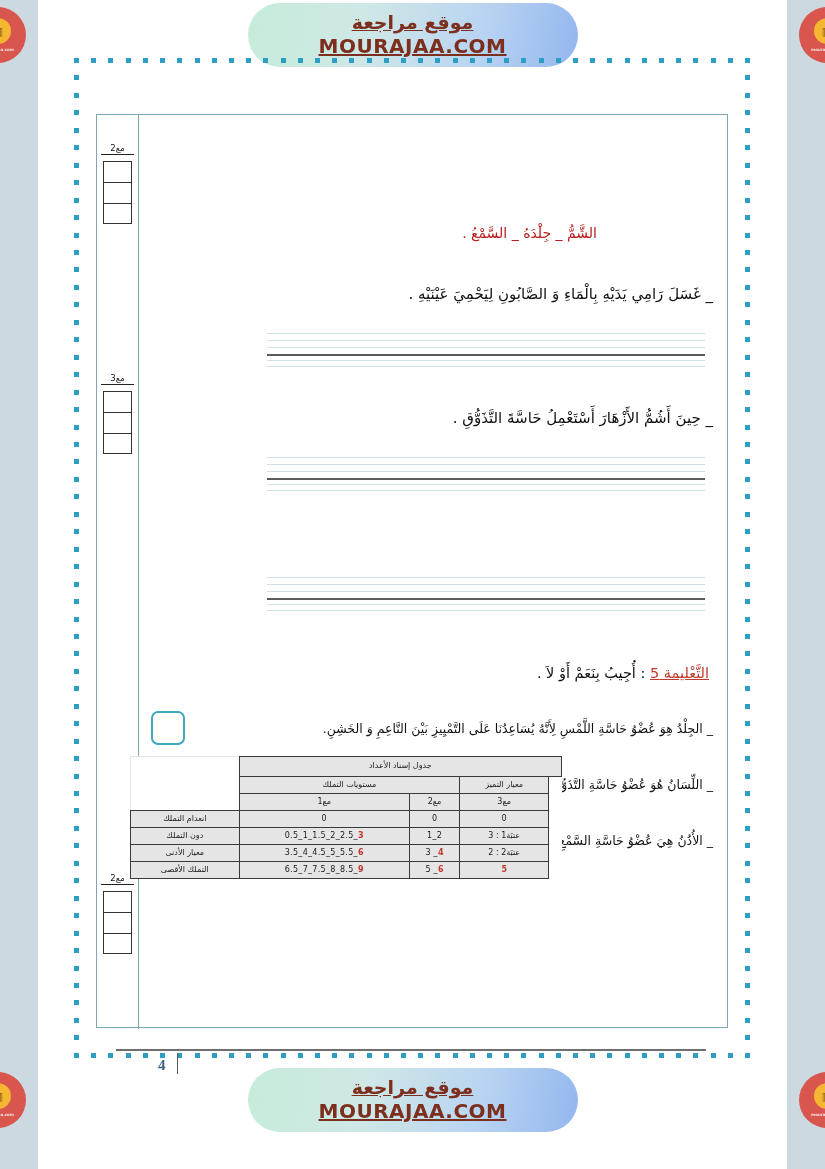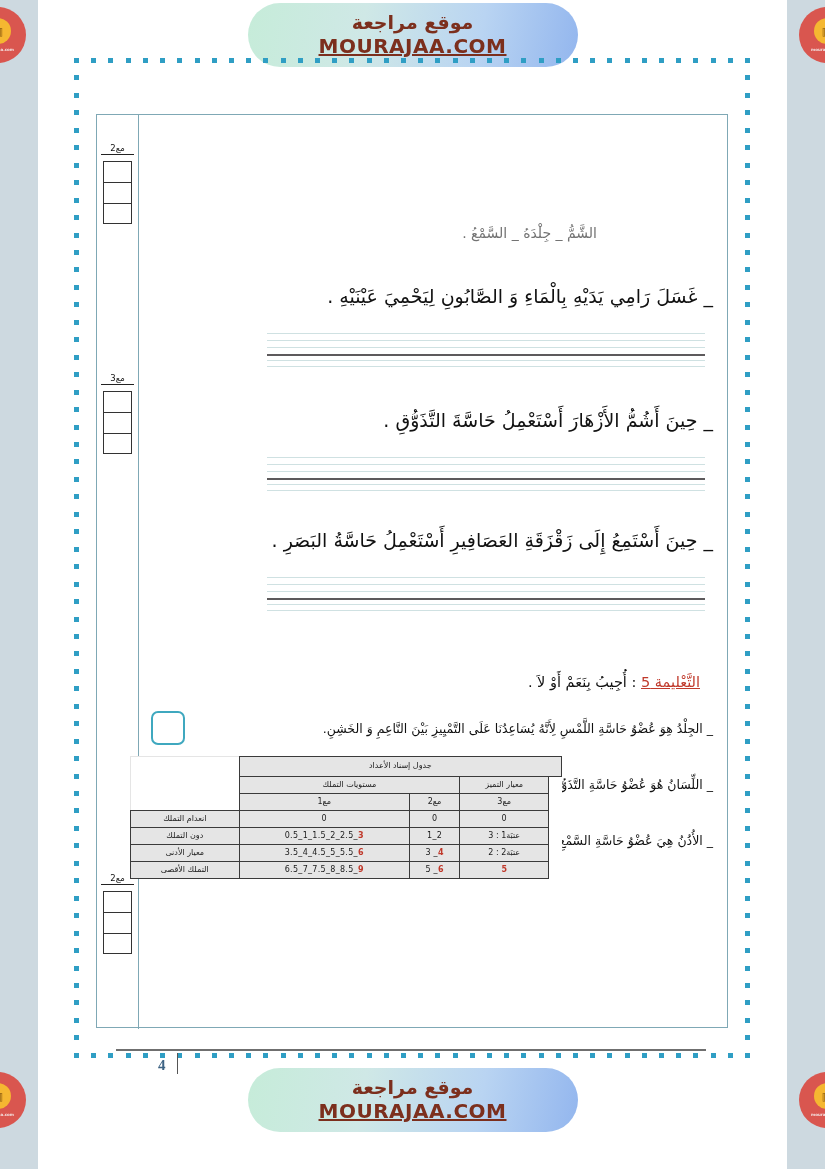--- a/index.html
+++ b/index.html
@@ -45,20 +45,21 @@
     display: flex;
     flex-direction: column;
     align-items: center;
     justify-content: center;
     gap: 1px;
   }
   .brand-ar {
     font-size: 19px;
     font-weight: bold;
     color: #7c2f1d;
+    text-decoration: underline;
     line-height: 1.15;
   }
   .brand-en {
     font-size: 20px;
     font-weight: bold;
     color: #7c2f1d;
     text-decoration: underline;
     letter-spacing: .5px;
     line-height: 1.15;
   }
@@ -155,27 +156,27 @@
   }
   .instr .tag {
     color: #c0392b;
     text-decoration: underline;
     text-decoration-color: #c0392b;
   }
 
   .green-line {
     position: absolute;
     font-size: 14px;
-    color: #737373;
+    color: #b91c1c;
     white-space: nowrap;
   }
 
   .sentence {
     position: absolute;
-    font-size: 19px;
+    font-size: 15px;
     color: #111;
     white-space: nowrap;
     direction: rtl;
   }
 
   
   .writelines {
     position: absolute;
     height: 34px;
   }
@@ -567,31 +568,30 @@
       <div class="sentence ar" style="top:294px; right:14px;">_ حِينَ أَشُمُّ الأَزْهَارَ أَسْتَعْمِلُ حَاسَّةَ التَّذَوُّقِ .</div>
       <div class="writelines" style="top:342px; right:22px; width:438px;">
         <div class="wl" style="top:0;"></div>
         <div class="wl" style="top:7px;"></div>
         <div class="wl" style="top:14px;"></div>
         <div class="wl dark" style="top:21px;"></div>
         <div class="wl" style="top:27px;"></div>
         <div class="wl" style="top:33px;"></div>
       </div>
 
-      <div class="sentence ar" style="top:414px; right:14px;">_ حِينَ أَسْتَمِعُ إِلَى زَقْزَقَةِ العَصَافِيرِ أَسْتَعْمِلُ حَاسَّةُ البَصَرِ .</div>
       <div class="writelines" style="top:462px; right:22px; width:438px;">
         <div class="wl" style="top:0;"></div>
         <div class="wl" style="top:7px;"></div>
         <div class="wl" style="top:14px;"></div>
         <div class="wl dark" style="top:21px;"></div>
         <div class="wl" style="top:27px;"></div>
         <div class="wl" style="top:33px;"></div>
       </div>
 
-      <div class="instr ar" style="top:550px; right:27px;margin-top:9px;">
+      <div class="instr ar" style="top:550px; right:18px;">
         <span class="tag">التَّعْليمة 5</span><span> : أُجِيبُ بِنَعَمْ أَوْ لاَ .</span>
       </div>
 
       <div class="cbrow" style="top:596px; right:14px; left:14px; justify-content:flex-start;">
         <div class="cbtext ar">_ الجِلْدُ هِوَ عُضْوُ حَاسَّةِ اللَّمْسِ لِأَنَّهُ يُسَاعِدُنَا عَلَى التَّمْيِيزِ بَيْنَ النَّاعِمِ وَ الخَشِنِ.</div>
         <div style="flex:1 1 auto;"></div>
         <div class="cbox"></div>
       </div>
 
       <div class="cbrow" style="top:652px; right:14px; left:14px; justify-content:flex-start;">

